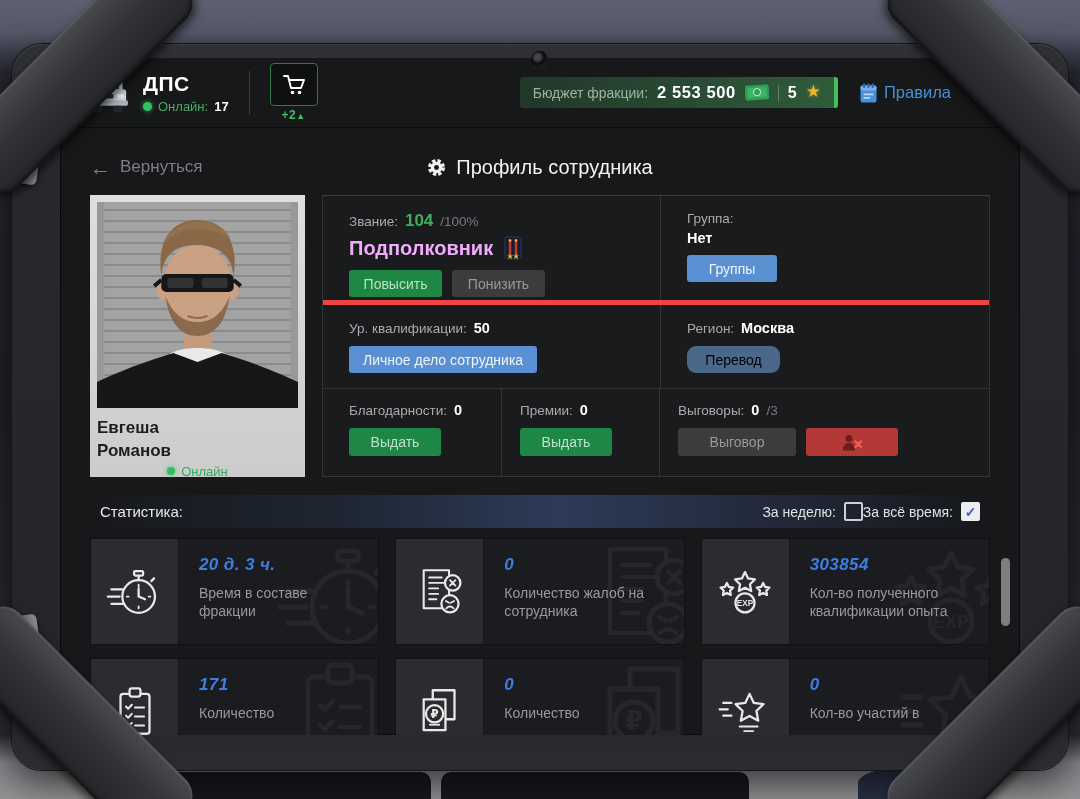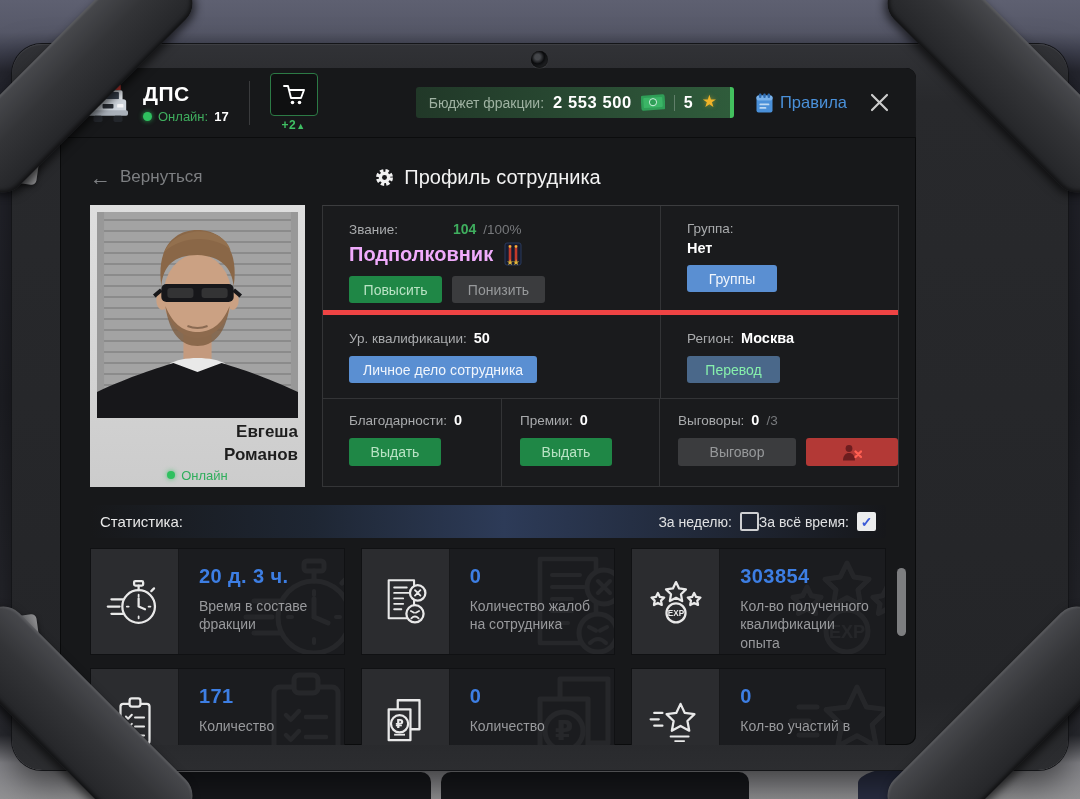--- a/index.html
+++ b/index.html
@@ -39,21 +39,21 @@
     border-radius:5px; box-shadow:0 2px 5px rgba(0,0,0,.5);
   }
   .corner.tl { left:0; top:0; } .corner.tl .band { transform:rotate(-45deg); }
   .corner.tl .clip { left:16px; top:96px; transform:rotate(8deg); }
   .corner.tr { right:0; top:0; } .corner.tr .band { left:auto; right:-65px; transform:rotate(45deg); }
   .corner.bl { left:0; bottom:0; } .corner.bl .band { top:auto; bottom:36px; transform:rotate(45deg); }
   .corner.bl .clip { left:16px; bottom:96px; top:auto; transform:rotate(-8deg); }
   .corner.br { right:0; bottom:0; } .corner.br .band { left:auto; right:-65px; top:auto; bottom:36px; transform:rotate(-45deg); }
   
   .screen {
-    position:absolute; left:60px; top:68px; width:856px; height:677px;
+    position:absolute; left:60px; top:58px; width:960px; height:677px;
     background:#17181a; border-radius:10px; overflow:hidden; z-index:2;
     box-shadow:inset 0 0 0 1px #0a0b0c;
   }
   
   .app-header { height:70px; display:flex; align-items:center; padding:0 26px; background:#17181a; border-bottom:1px solid #0b0c0d; }
   .brand { display:flex; align-items:center; gap:13px; }
   .brand-name { color:#fff; font-size:21px; font-weight:bold; letter-spacing:.5px; }
   .online-row { display:flex; align-items:center; gap:6px; margin-top:3px; }
   .dot { width:9px; height:9px; border-radius:50%; background:#2fc05f; box-shadow:0 0 5px rgba(47,192,95,.8); }
   .online-label { color:#3fae5e; font-size:13px; }
@@ -77,66 +77,66 @@
   .content { padding:0 30px; position:relative; }
   .nav-row { margin-top:24px; height:30px; position:relative; display:flex; align-items:center; }
   .back-btn { display:flex; align-items:center; gap:9px; color:#7d7f82; font-size:17px; cursor:pointer; }
   .back-arrow { font-size:21px; line-height:1; }
   .page-title { position:absolute; left:0; right:0; text-align:center; color:#f2f2f2; font-size:20px; display:flex; justify-content:center; align-items:center; gap:10px; }
   
   .profile-row { display:flex; gap:17px; margin-top:13px; height:282px; }
   .photo-card { width:215px; background:linear-gradient(180deg,#dedede,#cccccc); padding:7px 7px 0; flex-shrink:0; }
   .photo { height:206px; position:relative; overflow:hidden; background:#a3a3a3; }
   .photo svg { display:block; }
-  .person-name { text-align:right; color:#1e1e1e; font-size:17px; font-weight:bold; line-height:1.35; margin-top:3px; }
+  .person-name { text-align:left; color:#1e1e1e; font-size:17px; font-weight:bold; line-height:1.35; margin-top:9px; }
   .person-status { display:flex; justify-content:center; align-items:center; gap:6px; margin-top:1px; }
   .person-status .dot { width:8px; height:8px; }
   .person-status span { color:#2fae5c; font-size:13px; }
   .info-panel { flex:1; border:1px solid #343537; border-top-color:#3c3d3f; background:rgba(255,255,255,.015); display:flex; flex-direction:column; }
   .info-row { display:flex; }
   .info-row.r1 { height:104px; }
   .info-row.r2 { height:88px; border-top:5px solid #ef4444; }
   .info-row.r3 { flex:1; border-top:1px solid #333436; }
   .cell { padding:15px 0 0 26px; }
   .cell.c-left { width:337px; flex-shrink:0; }
   .cell.c-right { flex:1; border-left:1px solid #333436; }
   .r3 .cell.w1 { width:178px; flex-shrink:0; padding-top:13px; }
   .r3 .cell.w2 { width:158px; flex-shrink:0; border-left:1px solid #333436; padding-left:18px; padding-top:13px; }
   .r3 .cell.w3 { flex:1; border-left:1px solid #333436; padding-left:18px; padding-top:13px; }
   .lbl { color:#a9abad; font-size:13.5px; }
   .val { color:#fff; font-weight:bold; font-size:14.5px; }
-  .val-green { color:#3fae5e; font-weight:bold; font-size:14px;margin-left:48px; }
+  .val-green { color:#3fae5e; font-weight:bold; font-size:17px; }
   .muted { color:#77797c; font-size:13.5px; }
   .rank-name-row { display:flex; align-items:center; gap:9px; margin-top:5px; }
   .rank-name { color:#f0abfc; font-size:20px; font-weight:bold; }
   .btn { display:inline-flex; align-items:center; justify-content:center; border-radius:3px; font-size:14px; height:27px; cursor:pointer; padding:0 14px; border:none; font-family:inherit; }
   .btn-row { display:flex; gap:10px; margin-top:10px; }
   .btn-green { background:#1f8746; color:#b9e3c4; }
   .btn-gray { background:#3b3c3e; color:#97999b; }
   .btn-blue { background:#5a8fd2; color:#f0f5fc; }
-  .btn-steel { background:#4a688a; color:#86efac; }
+  .btn-steel { background:#4a688a; color:#000000;border-radius:9px; }
   .btn-red { background:#b33936; width:38px; height:28px; padding:0; }
   .r3 .btn { height:28px; min-width:92px; }
   .label-line { display:flex; align-items:baseline; gap:7px; }
   
   .stats-bar { margin-top:18px; height:33px; display:flex; align-items:center; padding:0 10px;
     background:linear-gradient(90deg,#17181a 0%,#1e2633 28%,#2d3b58 52%,#232c3f 72%,#16171a 100%);
     border-radius:2px; }
   .stats-title { color:#e8e8e8; font-size:15px; }
   .stats-filters { margin-left:auto; display:flex; align-items:center; }
   .filter { display:flex; align-items:center; gap:8px; cursor:pointer; }
   .filter-label { color:#dfe0e2; font-size:14px; }
   .checkbox { width:19px; height:19px; border:2px solid #cfd0d2; border-radius:2px; background:transparent; display:flex; align-items:center; justify-content:center; }
   .checkbox.checked { background:#eceded; border-color:#eceded; color:#3b5bd7; font-weight:bold; font-size:14px; }
   
   .cards-grid { margin-top:10px; display:grid; grid-template-columns:repeat(3,1fr); gap:13px 16px; }
   .stat-card { height:107px; display:flex; background:#1b1c1f; border:1px solid #101113; }
   .icon-box { width:88px; flex-shrink:0; background:#2b2c2f; display:flex; align-items:center; justify-content:center; border-right:1px solid #17181a; }
   .stat-body { flex:1; position:relative; overflow:hidden; padding:16px 12px 0 20px; }
-  .stat-value { color:#3d7ee3; font-size:20px; font-weight:bold; letter-spacing:.4px; }
+  .stat-value { color:#3d7ee3; font-size:17px; font-weight:bold; letter-spacing:.4px;font-style:italic; }
   .stat-label { margin-top:9px; color:#98999c; font-size:14px; line-height:1.32; max-width:175px; }
   .wm { position:absolute; right:-26px; top:-6px; opacity:.05; pointer-events:none; }
   .wm svg { width:128px; height:128px; }
   
   .scroll-thumb { position:absolute; right:10px; top:500px; width:9px; height:68px; background:#7d7e80; border-radius:5px; cursor:pointer; }
   svg { display:block; }
   .ic-stroke { stroke:#e9e9e9; stroke-width:2.5; fill:none; stroke-linecap:round; stroke-linejoin:round; }
 </style>
 </head>
 <body>

